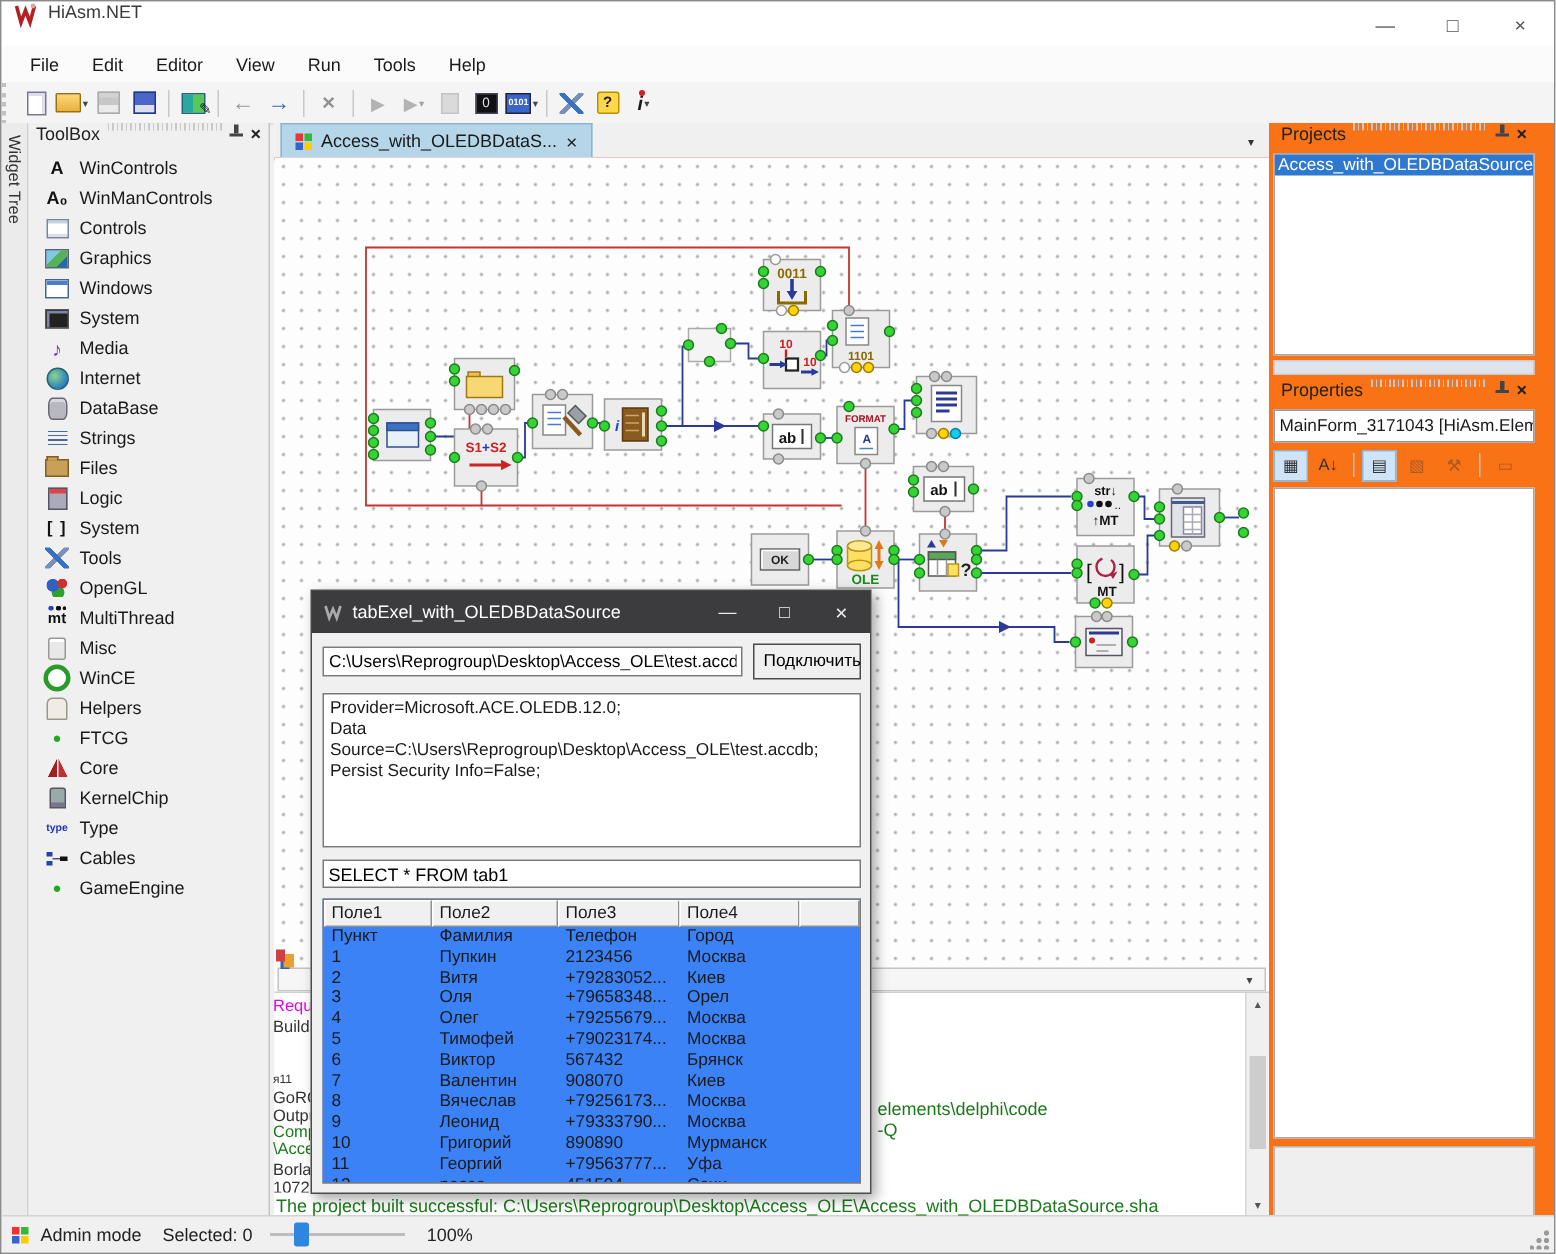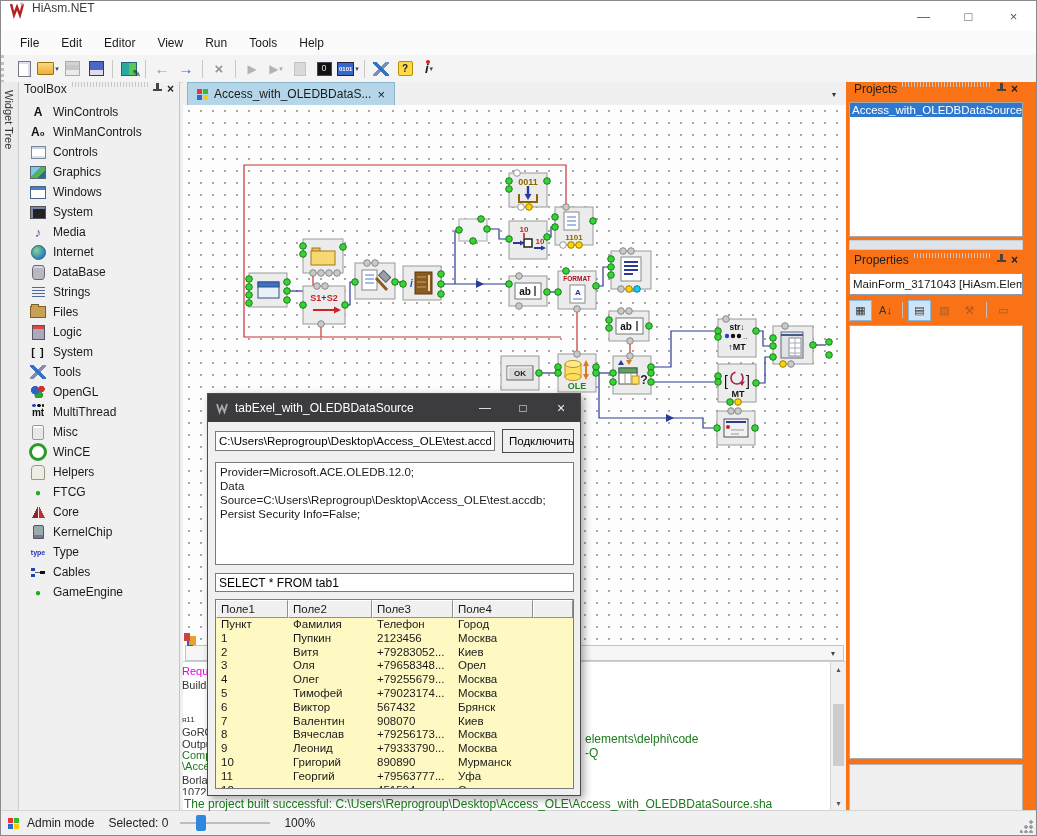--- a/index.html
+++ b/index.html
@@ -161,21 +161,21 @@
   .dlogo{stroke:#aaa}
   .dbody{position:absolute;left:0;right:0;top:28px;bottom:0}
   .dpath{position:absolute;left:7px;top:9px;width:280px;height:20px;border:1px solid #7a7a7a;font-size:11.5px;
          font-family:"Liberation Sans",sans-serif;padding:1px 3px;box-sizing:border-box;background:#fff}
   .dconnect{position:absolute;right:6px;top:7px;width:72px;height:24px;background:#f0f0f0;border:1px solid #4a4a4a;
             font-size:11.5px;font-family:"Liberation Sans",sans-serif}
   .dconn{position:absolute;left:7px;right:6px;top:40px;height:103px;background:#fff;border:1px solid #7a7a7a;
          font-size:11.5px;padding:2px 4px;line-height:14px;box-sizing:border-box}
   .dquery{position:absolute;left:7px;right:6px;top:151px;height:19px;background:#fff;border:1px solid #7a7a7a;
           font-size:12px;font-family:"Liberation Sans",sans-serif;padding:1px 3px;box-sizing:border-box}
-  .dtable{position:absolute;left:7px;right:6px;top:177px;bottom:6px;background:#fef9c3;border:1px solid #7a7a7a;overflow:hidden}
+  .dtable{position:absolute;left:7px;right:6px;top:177px;bottom:6px;background:#3b82f6;border:1px solid #7a7a7a;overflow:hidden}
   .thr,.trow{display:grid;grid-template-columns:72px 84px 81px 80px 1fr}
   .thr div{background:#f0f0f0;border:1px solid;border-color:#fff #909090 #909090 #fff;height:16px;line-height:16px;
            padding-left:4px;font-size:11.5px;overflow:hidden}
   .trow div{height:13.8px;line-height:13.8px;padding-left:5px;font-size:11.5px;white-space:nowrap;overflow:hidden}
 </style>
 </head>
 <body>
 
 <div id="app">
 

